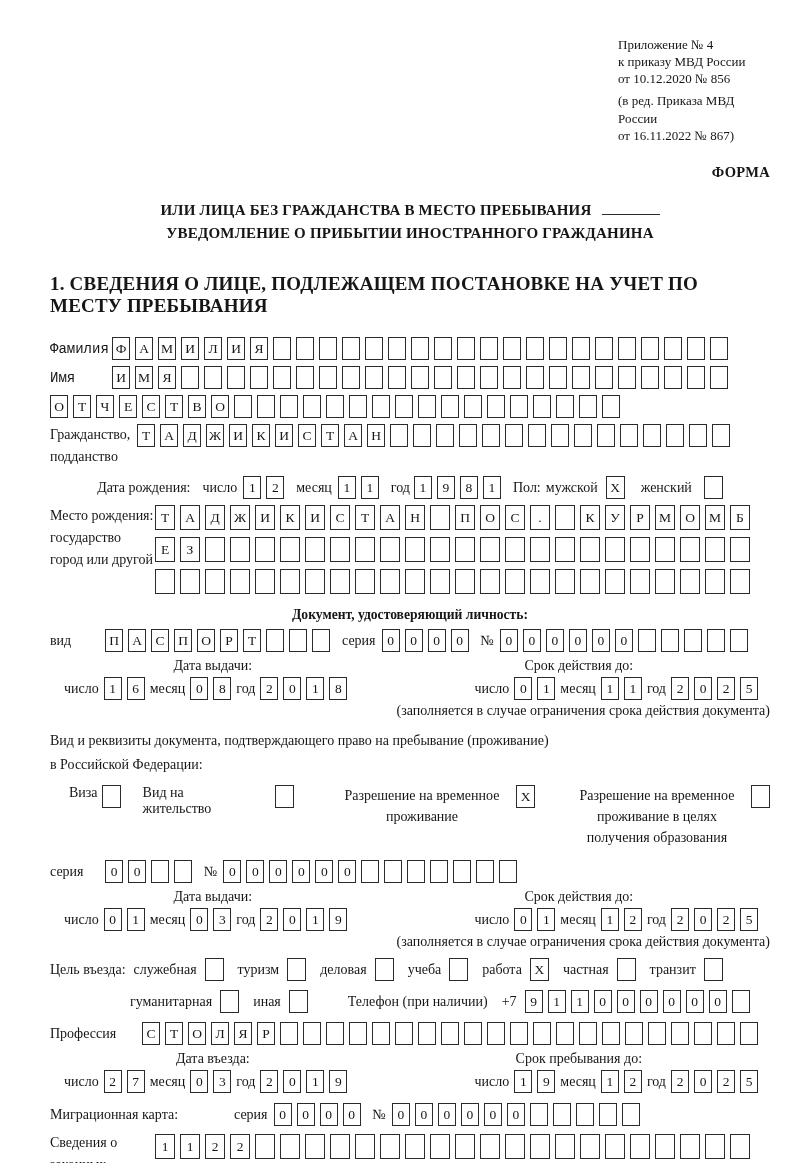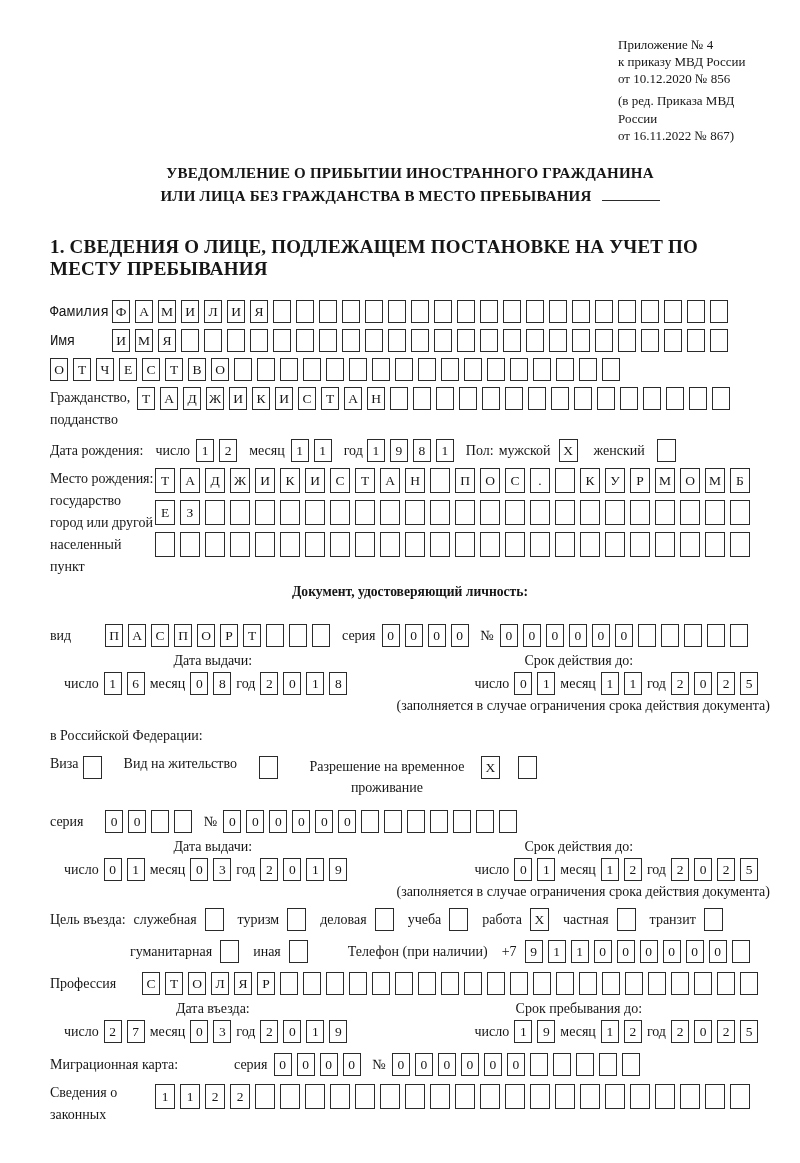--- a/index.html
+++ b/index.html
@@ -41,34 +41,34 @@
   .row { display:flex; align-items:center; margin-bottom:6px; }
   .row-top { display:flex; align-items:flex-start; margin-bottom:6px; }
   .lab { flex:0 0 auto; font-size:14px; }
   .w62 { width:62px;font-family:Liberation Mono, monospace; }
   .w87 { width:87px; }
   .w105 { width:105px; }
   .lab-stack { line-height:22px; }
   .stack-rows .cells { display:flex; margin-bottom:7px; }
 
   .dlbl { margin:0 6px 0 12px; flex:0 0 auto; }
-  .doc-heading { text-align:center; font-weight:bold; font-size:13.6px; margin:10px 0 24px; }
+  .doc-heading { text-align:center; font-weight:bold; font-size:13.6px; margin:10px 0 6px; }
 
   .date-heads { display:flex; margin-top:8px;gap:12px; }
   .dh { font-size:14px; text-align:center; }
   .dh.left { width:46%; }
   .dh.right { width:54%; }
   .date-pair { display:flex; justify-content:space-between; padding:3px 12px 0 14px; }
   .dgroup { display:flex; align-items:center; }
   .dgroup .dl { margin:0 5px; flex:0 0 auto; }
   .note { text-align:right; font-size:14px; margin-top:3px; }
 
   .intro { font-size:14px; line-height:1.7; margin-top:10px; }
   .options-row { display:flex; align-items:flex-start; margin:8px 0 12px; }
-  .opt { display:flex; align-items:flex-start; }
+  .opt { display:flex; align-items:flex-start;margin-left:19px; }
   .opt .opt-label { margin-right:9px; }
   .opt-label.wrap { width:170px; text-align:center; line-height:1.5; }
   .mr14 { margin-right:14px; } .mr18 { margin-right:18px; } .mr24 { margin-right:24px; }
 
   .purpose-row { display:flex; align-items:center; margin-bottom:9px; }
   .purpose-row .plab { margin-right:8px; flex:0 0 auto; }
   .purpose-row .checkbox { margin-right:14px; }
   .indent80 { padding-left:80px; }
 
   .phone-lbl { margin:0 14px 0 26px; flex:0 0 auto; }
@@ -79,24 +79,25 @@
 
 <div class="page">
 
   <div class="hdr">
     <div>Приложение № 4</div>
     <div>к приказу МВД России</div>
     <div>от 10.12.2020 № 856</div>
     <div class="grp2">(в ред. Приказа МВД России</div>
     <div>от 16.11.2022 № 867)</div>
   </div>
+  <div class="forma">ФОРМА</div>
 
   <div class="title">
+    <div><span>ИЛИ ЛИЦА БЕЗ ГРАЖДАНСТВА В МЕСТО ПРЕБЫВАНИЯ</span><span class="t-underline"></span></div>
     <div>УВЕДОМЛЕНИЕ О ПРИБЫТИИ ИНОСТРАННОГО ГРАЖДАНИНА</div>
-    <div><span>ИЛИ ЛИЦА БЕЗ ГРАЖДАНСТВА В МЕСТО ПРЕБЫВАНИЯ</span><span class="t-underline"></span></div>
   </div>
 
   <div class="sec-heading">1. СВЕДЕНИЯ О ЛИЦЕ, ПОДЛЕЖАЩЕМ ПОСТАНОВКЕ НА УЧЕТ ПО МЕСТУ ПРЕБЫВАНИЯ</div>
 
   <div class="row">
     <span class="lab w62">Фамилия</span>
     <span class="cells">
         <span class="cell">Ф</span>
         <span class="cell">А</span>
         <span class="cell">М</span>
@@ -218,21 +219,21 @@
         <span class="cell"></span>
         <span class="cell"></span>
         <span class="cell"></span>
         <span class="cell"></span>
         <span class="cell"></span>
         <span class="cell"></span>
         <span class="cell"></span>
       </span>
   </div>
 
-  <div class="row" style="margin-top:8px;">
+  <div class="row" style="margin-top:8px;justify-content:center;">
     <span class="lab">Дата рождения:</span>
     <span class="dlbl">число</span>
     <span class="cells">
         <span class="cell">1</span>
         <span class="cell">2</span>
       </span>
     <span class="dlbl">месяц</span>
     <span class="cells">
         <span class="cell">1</span>
         <span class="cell">1</span>
@@ -249,21 +250,20 @@
     <span class="checkbox">X</span>
     <span class="lab" style="margin:0 12px 0 16px;">женский</span>
     <span class="checkbox"></span>
   </div>
 
   <div class="row-top" style="margin-top:6px;">
     <span class="lab w105 lab-stack">
       <span style="display:block">Место рождения:</span>
       <span style="display:block">государство</span>
       <span style="display:block">город или другой</span>
-      <span style="display:block">населенный пункт</span>
     </span>
     <span class="stack-rows">
       <span class="cells lg">
           <span class="cell">Т</span>
           <span class="cell">А</span>
           <span class="cell">Д</span>
           <span class="cell">Ж</span>
           <span class="cell">И</span>
           <span class="cell">К</span>
           <span class="cell">И</span>
@@ -418,37 +418,39 @@
           <span class="cell">2</span>
           <span class="cell">0</span>
           <span class="cell">2</span>
           <span class="cell">5</span>
         </span>
     </div>
   </div>
   <div class="note">(заполняется в случае ограничения срока действия документа)</div>
 
   <div class="intro">
+    <div>Вид и реквизиты документа, подтверждающего право на пребывание (проживание)</div>
     <div>в Российской Федерации:</div>
   </div>
 
   <div class="options-row">
     <div class="opt mr14">
       <span class="opt-label" style="margin-right:4px;">Виза</span>
       <span class="checkbox"></span>
     </div>
     <div class="opt mr24" style="margin-left:8px;">
       <span class="opt-label" style="margin-right:22px;">Вид на жительство</span>
       <span class="checkbox"></span>
     </div>
     <div class="opt mr18">
       <span class="opt-label wrap">Разрешение на временное проживание</span>
       <span class="checkbox">X</span>
     </div>
     <div class="opt">
+      <span class="opt-label wrap">Разрешение на временное проживание в целях получения образования</span>
       <span class="checkbox"></span>
     </div>
   </div>
 
   <div class="row">
     <span class="lab" style="width:55px;">серия</span>
     <span class="cells">
         <span class="cell">0</span>
         <span class="cell">0</span>
         <span class="cell"></span>

